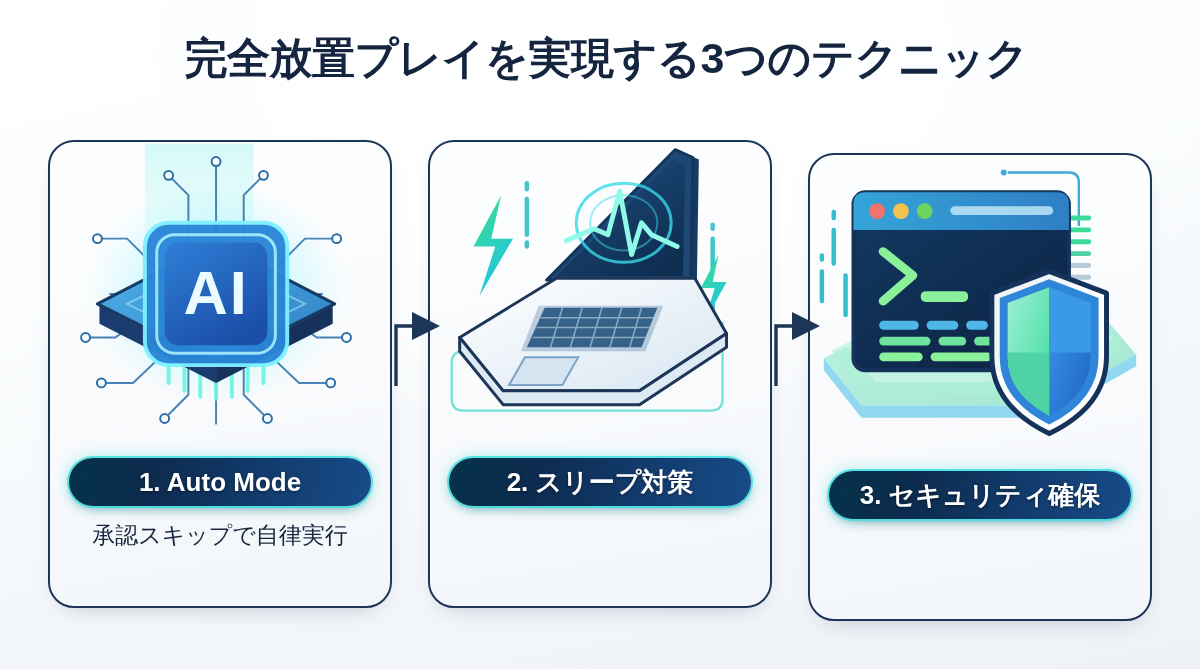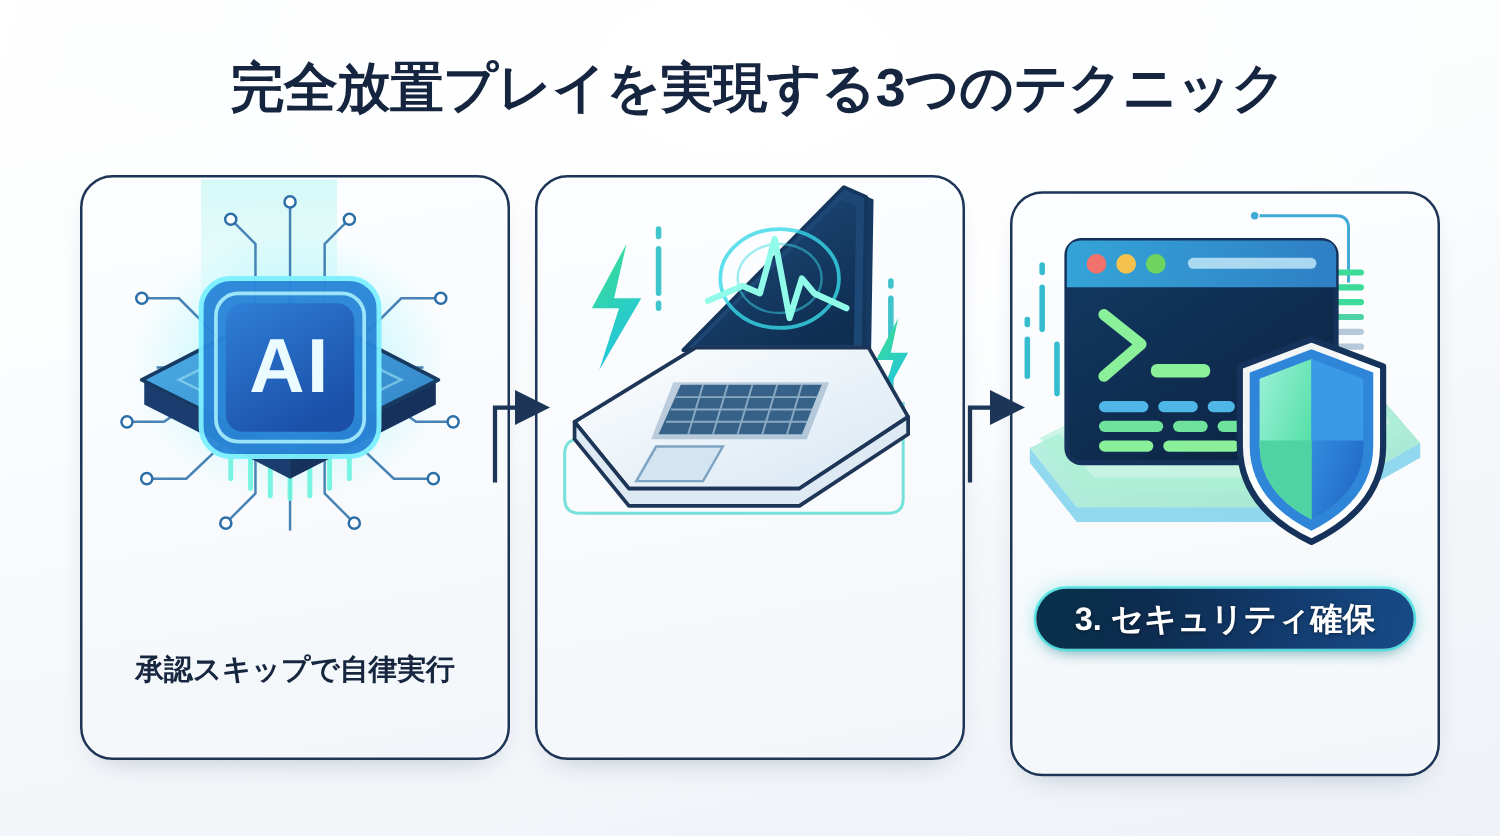--- a/index.html
+++ b/index.html
@@ -7,38 +7,38 @@
   body {
     font-family:"Liberation Sans","DejaVu Sans",sans-serif;
     background:
       radial-gradient(ellipse 900px 500px at 50% 8%, #ffffff 0%, #fdfeff 45%, rgba(255,255,255,0) 75%),
       linear-gradient(168deg, #ffffff 0%, #fbfdfe 32%, #f4f7fa 68%, #eef2f7 100%);
     position:relative;
   }
 
   
   .title-wrap{
-    position:absolute; top:42px; left:0; width:1200px; text-align:center;padding-left:13px;
+    position:absolute; top:30px; left:0; width:1200px; text-align:center;padding-left:13px;
   }
   .title{
     font-size:43px; font-weight:bold; color:#15253f;
     letter-spacing:-0.5px; white-space:nowrap;
     text-shadow:0 1px 0 rgba(255,255,255,.7);
   }
 
   
   .cards{ position:absolute; top:140px; left:0; width:1200px; height:470px; }
   .card{
     position:absolute; top:0; width:344px; height:468px;
     border:2.2px solid #1d3557; border-radius:26px;
     background:linear-gradient(170deg,#fdfeff 0%,#f8fafc 55%,#f2f6fa 100%);
     box-shadow:0 10px 26px -16px rgba(29,53,87,.40), 0 0 0 1px rgba(255,255,255,.5) inset;
     overflow:hidden;
   }
-  .card.c1{ left:64px; }
+  .card.c1{ left:48px; }
   .card.c2{ left:428px; }
   .card.c3{ left:808px;margin-top:13px; }
 
   .illus{ position:absolute; top:0; left:0; width:100%; height:300px; }
   .illus svg{ display:block; width:100%; height:100%; }
 
   
   .pill{
     position:absolute; left:50%; transform:translateX(-50%);
     top:316px; height:48px; min-width:302px; padding:0 18px;
@@ -50,21 +50,21 @@
   }
   .pill-text{
     color:#ffffff; font-size:26px; font-weight:bold; white-space:nowrap;
     text-shadow:0 1px 3px rgba(0,0,0,.45);
   }
 
   
   .subtitle{
     position:absolute; top:378px; left:0; width:100%;
     padding:0 20px; text-align:center;
-    font-size:23px; font-weight:bold; color:#16263f; line-height:1.38;
+    font-size:23px; font-weight:normal; color:#16263f; line-height:1.38;
     white-space:pre-line;
   }
 
   
   .arrow{ position:absolute; width:60px; height:120px; }
   .arrow.a1{ left:388px; top:268px; }
   .arrow.a2{ left:768px; top:268px; }
   .arrow svg{ display:block; width:100%; height:100%; }
 </style>
 </head>
@@ -148,20 +148,23 @@
 
         <g transform="translate(168,160)">
           <rect x="-72" y="-80" width="144" height="144" rx="24" fill="#2a86d8" stroke="#7ef0ff" stroke-width="4" opacity=".96"></rect>
           <rect x="-60" y="-68" width="120" height="120" rx="18" fill="none" stroke="#aef4ff" stroke-width="3" opacity=".85"></rect>
           <rect x="-52" y="-60" width="104" height="104" rx="14" fill="url(#chipCore)"></rect>
           <text x="0" y="12" text-anchor="middle" font-family="Liberation Sans, sans-serif" font-size="62" font-weight="bold" fill="#eafcff" style="letter-spacing:2px">AI</text>
         </g>
       </svg>
     </div>
 
+    <div class="pill">
+      <span class="pill-text">1. Auto Mode</span>
+    </div>
     <div class="subtitle">承認スキップで自律実行</div>
   </div>
 
   <div class="card c2">
     <div class="illus">
       <svg viewBox="0 0 344 300" xmlns="http://www.w3.org/2000/svg">
         <defs>
           <linearGradient id="scr" x1="0" y1="0" x2="0.7" y2="1">
             <stop offset="0" stop-color="#1f4f80"></stop>
               <stop offset="1" stop-color="#0f2e52"></stop>
@@ -215,20 +218,23 @@
           <path d="M134 166 L122 206"></path>
             <path d="M154 166 L142 206"></path>
             <path d="M174 166 L162 206"></path>
           <path d="M194 166 L182 206"></path>
             <path d="M214 166 L202 206"></path>
         </g>
         <path d="M96 216 L150 216 L134 244 L80 244 Z" fill="#d4e4f1" stroke="#7da4c4" stroke-width="2"></path>
       </svg>
     </div>
 
+    <div class="pill">
+      <span class="pill-text">2. スリープ対策</span>
+    </div>
   </div>
 
   <div class="card c3">
     <div class="illus">
       <svg viewBox="0 0 344 300" xmlns="http://www.w3.org/2000/svg">
         <defs>
           <linearGradient id="tbar" x1="0" y1="0" x2="1" y2="0">
             <stop offset="0" stop-color="#35a4d8"></stop>
               <stop offset="1" stop-color="#2f7fc4"></stop>
           </linearGradient>

